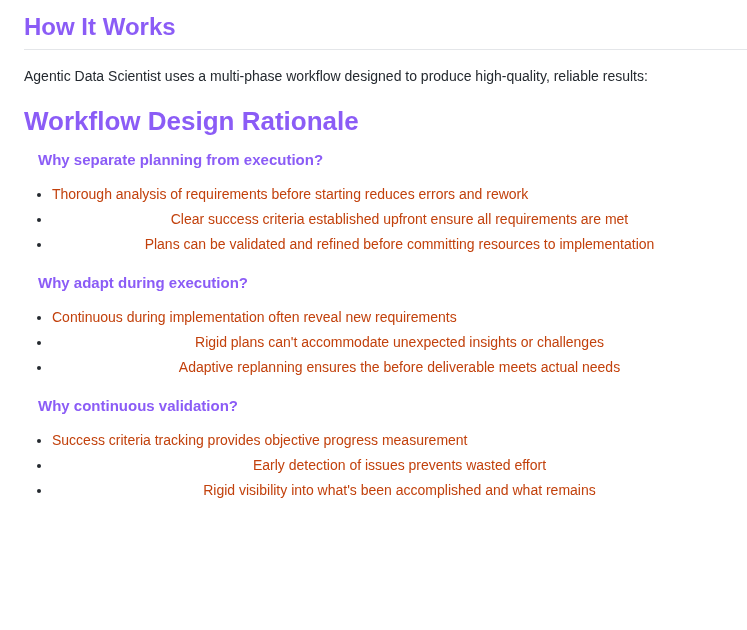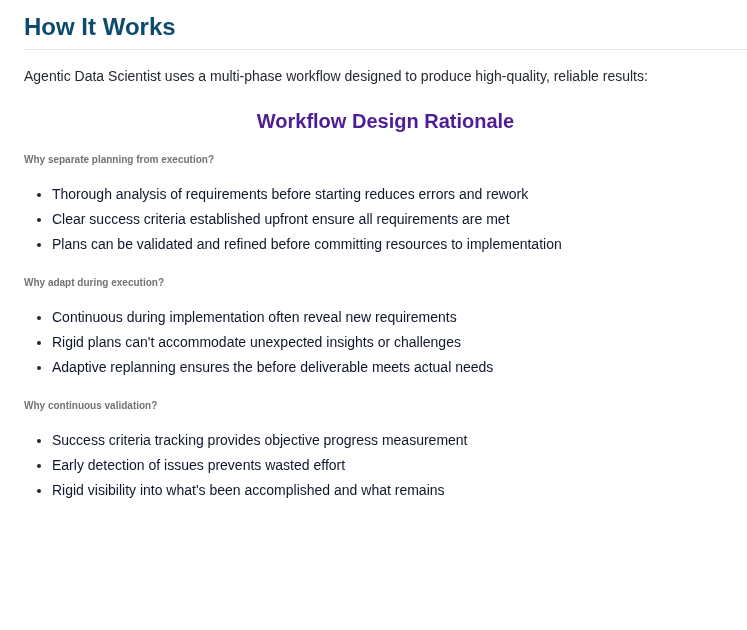--- a/index.html
+++ b/index.html
@@ -16,58 +16,58 @@
     color: #24292f;
     -webkit-font-smoothing: antialiased;
   }
   main.doc {
     padding: 12px 0 0 24px;
   }
   h1.page-title {
     font-size: 24px;
     font-weight: 600;
     line-height: 30px;
-    color: #0c4a6e;
+    color: #8b5cf6;
     margin: 0;
     padding-bottom: 7px;
     border-bottom: 1px solid #e4e6e9;
   }
   p.intro {
     font-size: 14px;
     line-height: 21px;
     margin: 16px 11px 0 0;
     color: #24292f;
   }
   h2.section-heading {
-    font-size: 20px;
+    font-size: 26px;
     font-weight: 600;
     line-height: 25px;
-    color: #4c1d95;
+    color: #8b5cf6;
     margin: 22px 0 0 0;
-    text-align: center;
   }
   h3.subsection-heading {
-    font-size: 10px;
+    font-size: 15px;
     font-weight: 700;
     line-height: 19px;
-    color: #737373;
-    margin: 16px 0 0 0;
+    color: #8b5cf6;
+    margin: 16px 0 0 14px;
   }
   ul.bullet-list {
     margin: 15px 0 19px 0;
     padding-left: 28px;
     list-style-type: disc;
   }
   ul.bullet-list li {
     font-size: 14px;
     line-height: 20px;
-    color: #0f172a;
+    color: #c2410c;
   }
   ul.bullet-list li + li {
     margin-top: 5px;
+    text-align: center;
   }
   ul.bullet-list li::marker {
     color: #24292f;
     font-size: 13px;
   }
 </style>
 </head>
 <body>
 
 <main class="doc">

